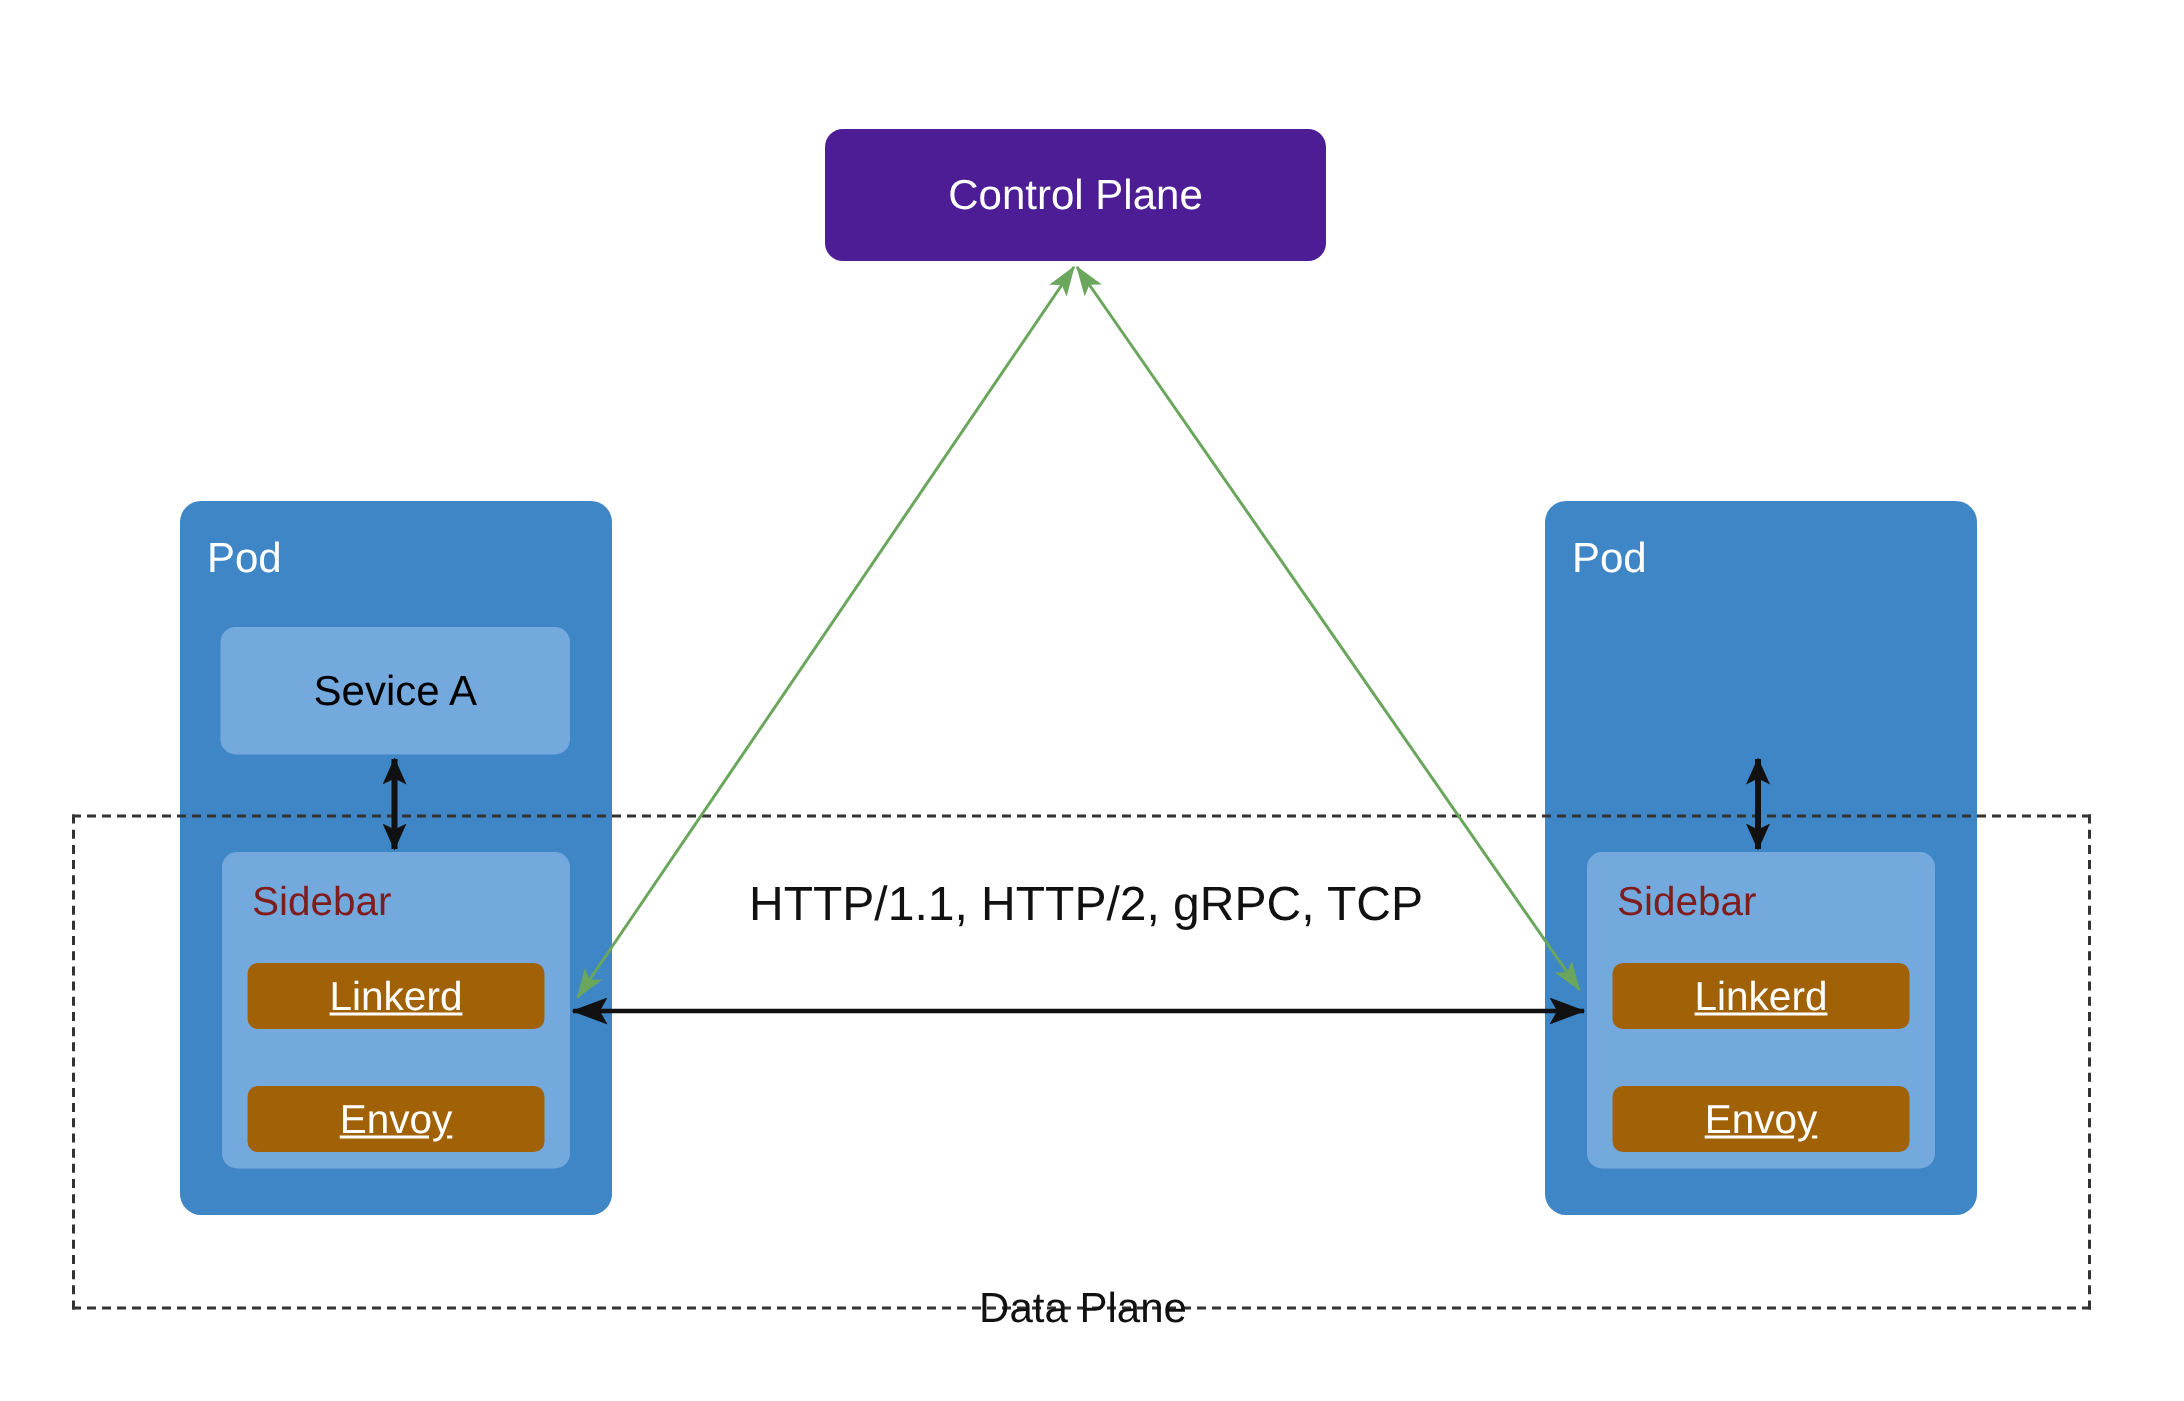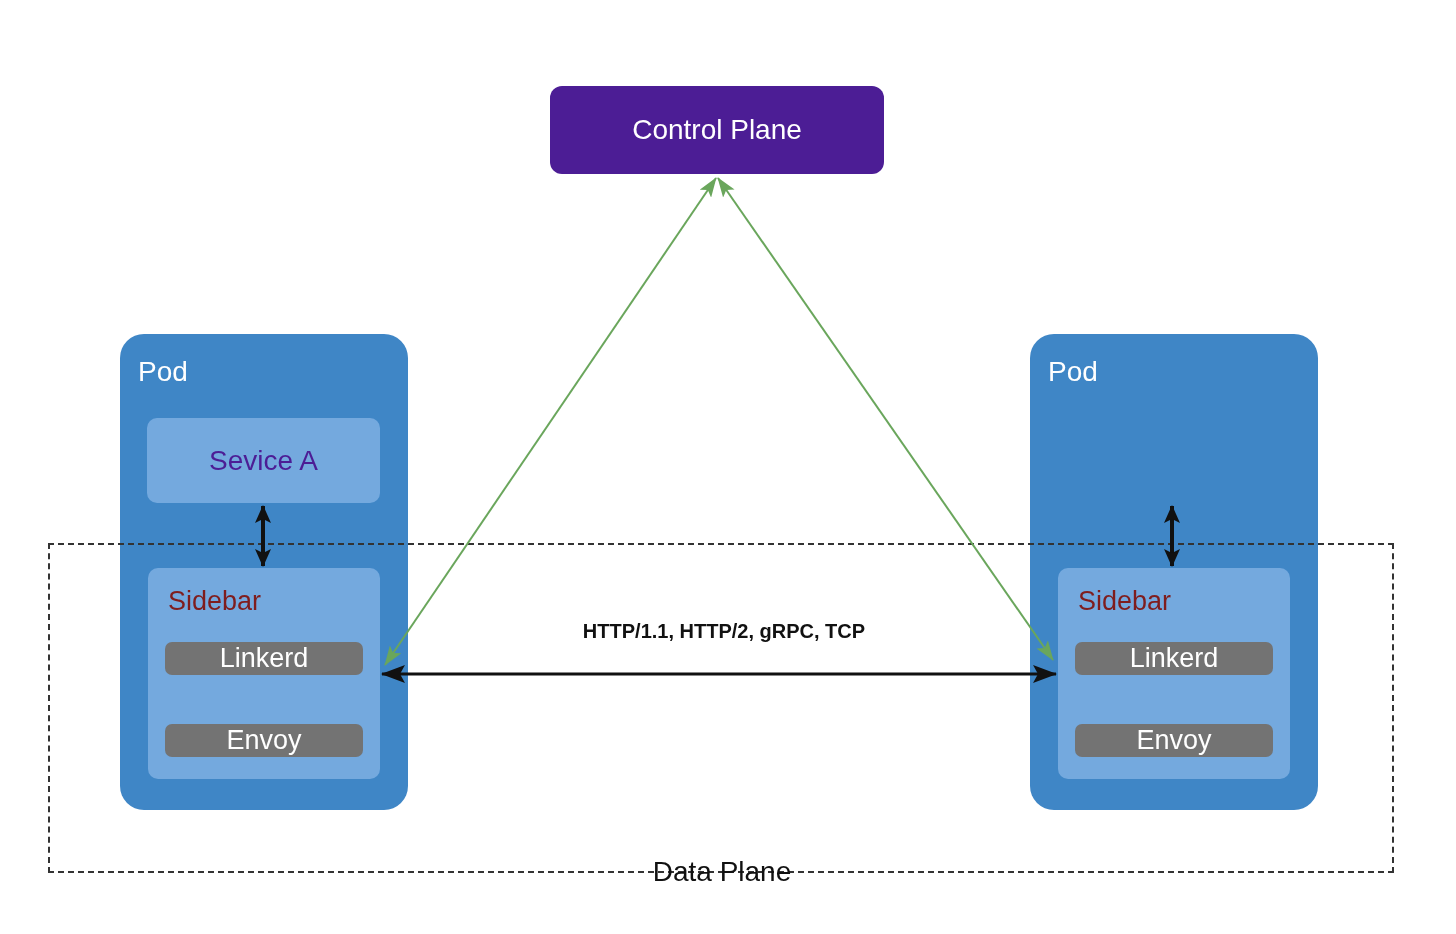--- a/index.html
+++ b/index.html
@@ -25,89 +25,89 @@
     color: #ffffff;
     font-size: 28px;
   }
 
   
   .pod {
     position: absolute;
     top: 334px;
     width: 288px; height: 476px;
     background: #3f86c6;
-    border-radius: 24px;
+    border-radius: 14px;
   }
   .pod-left  { left: 120px; }
   .pod-right { left: 1030px; }
 
   .pod-label {
     position: absolute;
     left: 18px; top: 22px;
     color: #ffffff;
     font-size: 28px;
   }
 
   .service {
     position: absolute;
     left: 27px; top: 84px;
     width: 233px; height: 85px;
     background: #74a9de;
     border-radius: 10px;
     display: flex; align-items: center; justify-content: center;
-    color: #4c1d95;
+    color: #000000;
     font-size: 28px;
   }
 
   .sidebar {
     position: absolute;
     left: 28px; top: 234px;
     width: 232px; height: 211px;
     background: #74a9de;
     border-radius: 10px;
   }
   .sidebar-label {
     position: absolute;
     left: 20px; top: 18px;
     color: #7f1d1d;
     font-size: 27px;
   }
   .component {
     position: absolute;
     left: 17px;
-    width: 198px; height: 33px;
-    background: #737373;
+    width: 198px; height: 44px;
+    background: #a16207;
     border-radius: 7px;
     display: flex; align-items: center; justify-content: center;
     color: #ffffff;
     font-size: 27px;
+    text-decoration: underline;
   }
   .component-1 { top: 74px; }
   .component-2 { top: 156px; }
 
   
   .data-plane-rect {
     position: absolute;
     left: 48px; top: 543px;
     width: 1346px; height: 330px;
     border: 2px dashed #333333;
     z-index: 5;
     pointer-events: none;
   }
 
   
   .protocols-label {
     position: absolute;
-    left: 424px; top: 620px;
+    left: 424px; top: 584px;
     width: 600px;
     text-align: center;
     color: #111111;
-    font-size: 20px;
+    font-size: 32px;
     z-index: 6;
-    font-weight: bold;
   }
   .data-plane-label {
     position: absolute;
     left: 472px; top: 824px;
     width: 500px;
     text-align: center;
     color: #111111;
     font-size: 28px;
     z-index: 6;
     margin-top: 32px;

